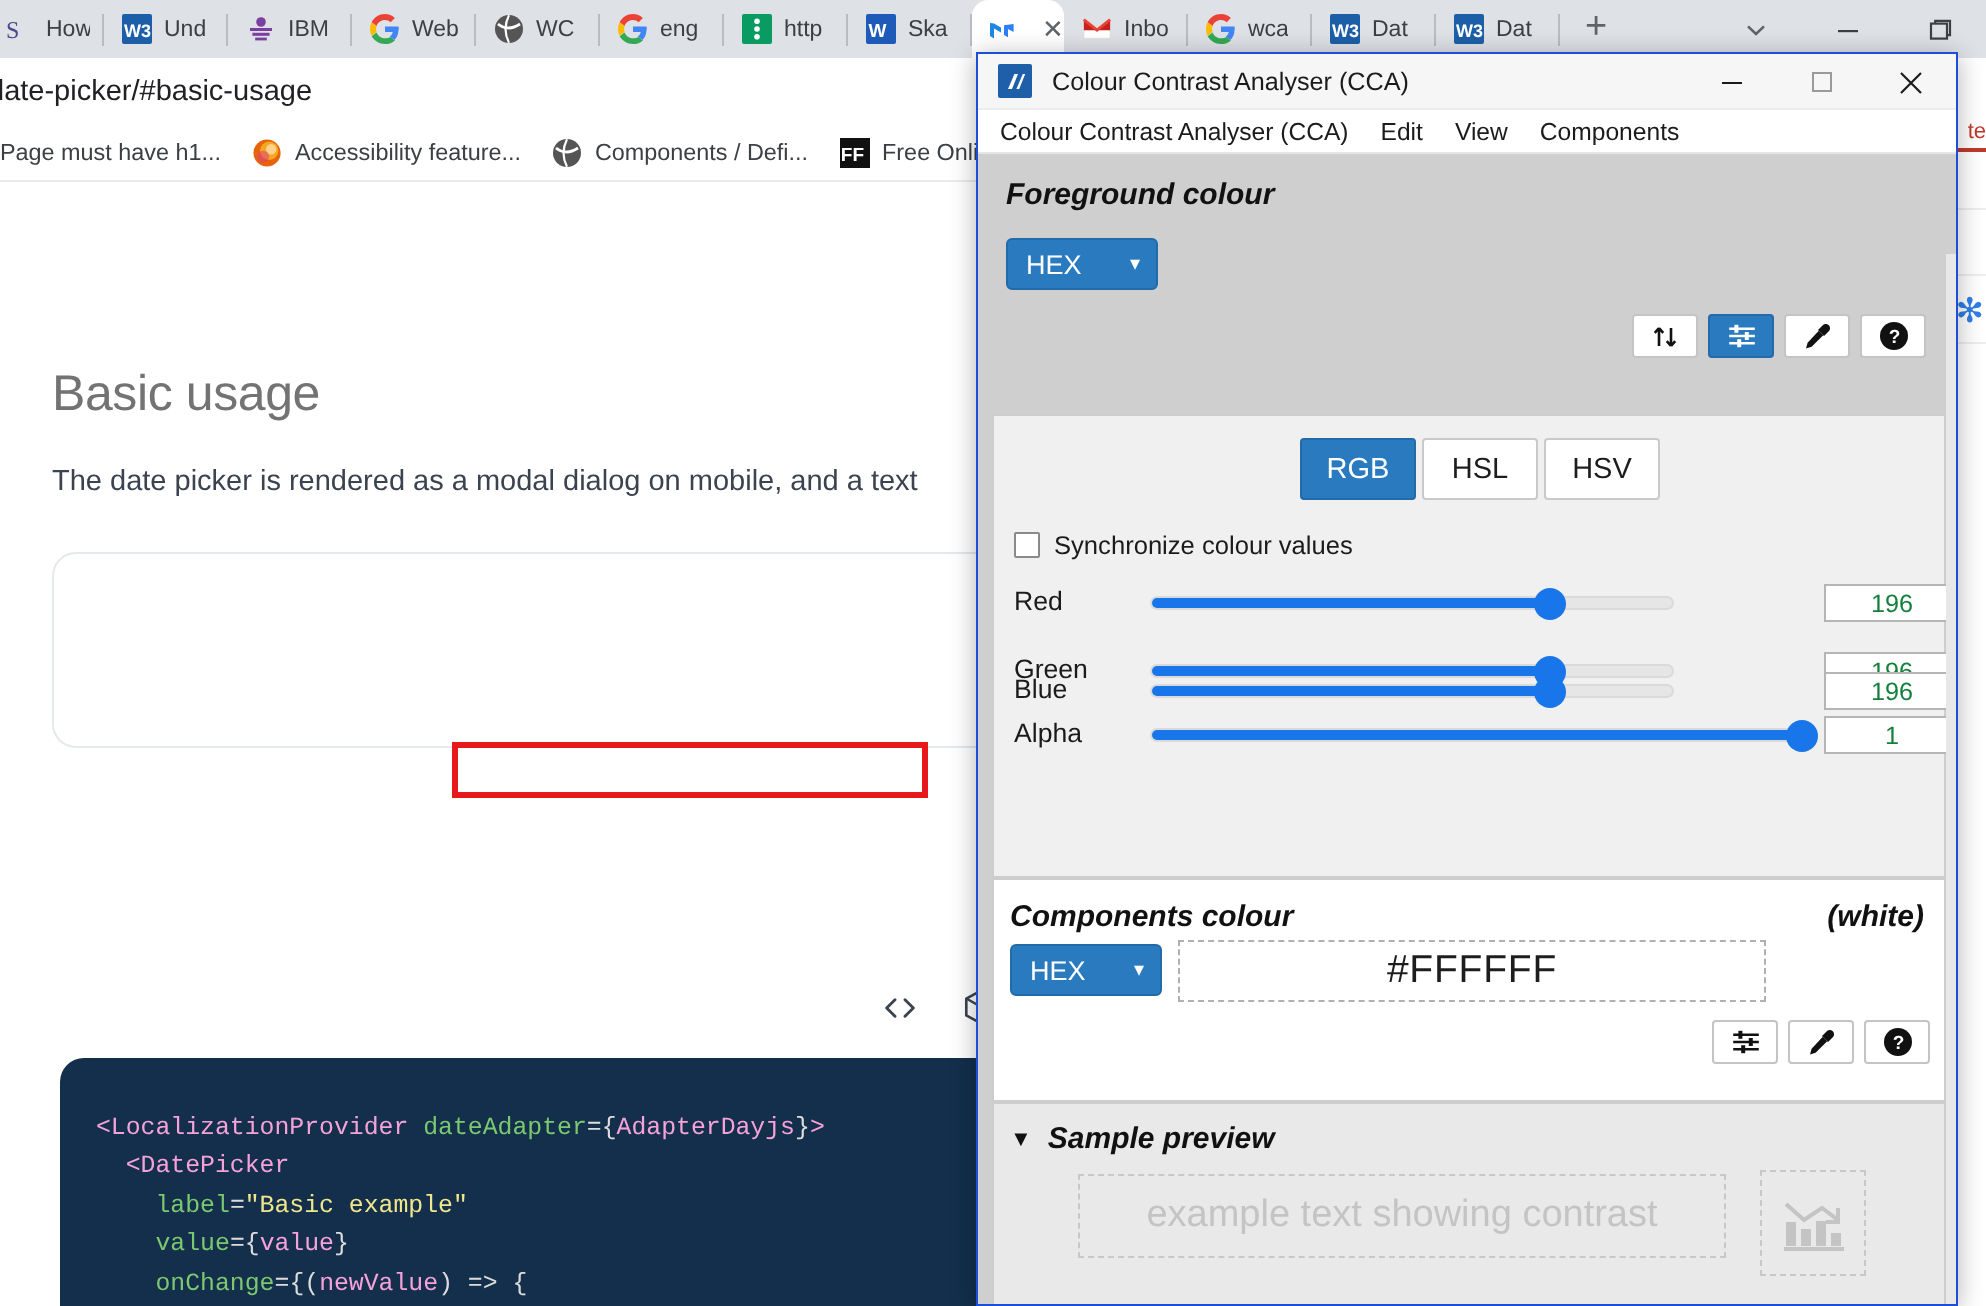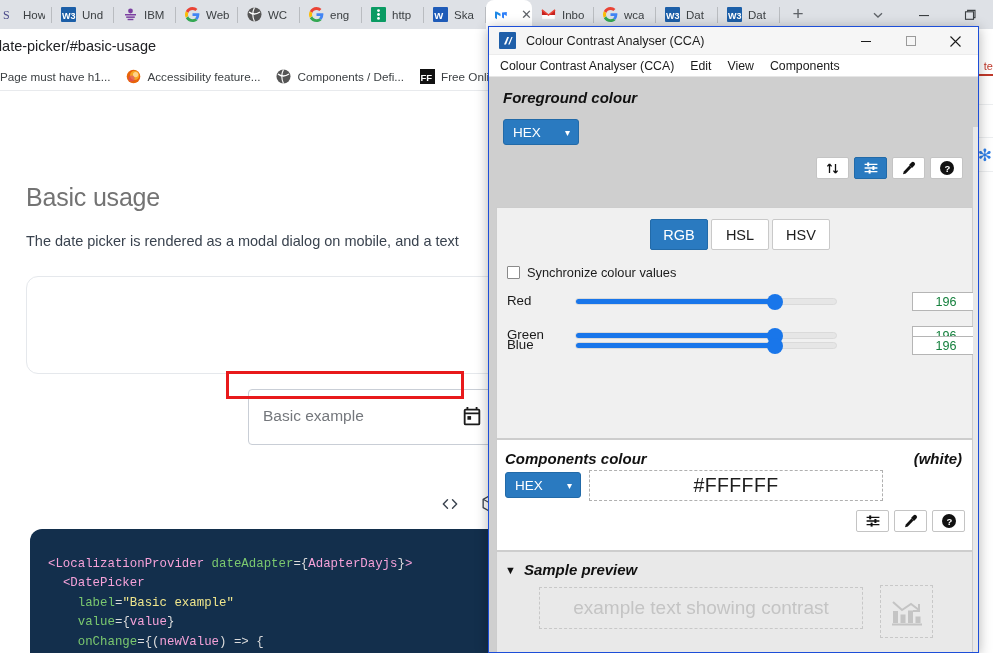--- a/index.html
+++ b/index.html
@@ -512,29 +512,20 @@
         <span>Free Onlin</span>
       </div>
     </div>
 
     <div class="page">
       <div class="pg-h1">Basic usage</div>
       <div class="pg-sub">The date picker is rendered as a modal dialog on mobile, and a text</div>
 
       <div class="demo-box"></div>
 
-      <div class="mui-field">
-        <div class="mui-field-label">Basic example</div>
-        <div class="cal-icon">
-          <svg width="22" height="22" viewBox="0 0 24 24">
-              <path fill="#1b1b1b" d="M19 3h-1V1h-2v2H8V1H6v2H5a2 2 0 0 0-2 2v14a2 2 0 0 0 2 2h14a2 2 0 0 0 2-2V5a2 2 0 0 0-2-2zm0 16H5V9h14v10zM5 7V5h14v2H5z"></path>
-              <rect x="7" y="11" width="4" height="4" fill="#1b1b1b"></rect>
-            </svg>
-        </div>
-      </div>
 
       <div class="red-outline"></div>
 
       <div class="toolrow">
         <div class="ti" style="left:440px;top:5px;">
           <svg width="20" height="20" viewBox="0 0 24 24">
               <path d="M9 7 L4 12 L9 17 M15 7 L20 12 L15 17" stroke="#3a434f" stroke-width="1.7" fill="none" stroke-linecap="round" stroke-linejoin="round"></path>
             </svg>
         </div>
         <div class="ti" style="left:480px;top:4px;">
@@ -692,20 +683,30 @@
           <span class="slabel">Blue</span>
           <div class="strack" style="width:262px;">
             <div class="sfill" style="width:76.9%"></div>
             <div class="sthumb" style="left:73.5%"></div>
           </div>
           <div class="sbox" style="left:415px;">
             <span>196</span>
           </div>
         </div>
 
+        <div class="srow" style="top:150px;">
+          <span class="slabel">Alpha</span>
+          <div class="strack" style="width:330px;">
+            <div class="sfill" style="width:100%"></div>
+            <div class="sthumb" style="left:96.5%"></div>
+          </div>
+          <div class="sbox" style="left:415px;">
+            <span>1</span>
+          </div>
+        </div>
       </div>
 
       <div class="bg-sec">
         <div class="sec-title bg-title">Components colour</div>
         <div class="bg-white">(white)</div>
 
         <div class="hexbtn" style="left:8px; top:32px;">
           <span>HEX</span>
           <span style="font-size:10px;">▾</span>
         </div>

